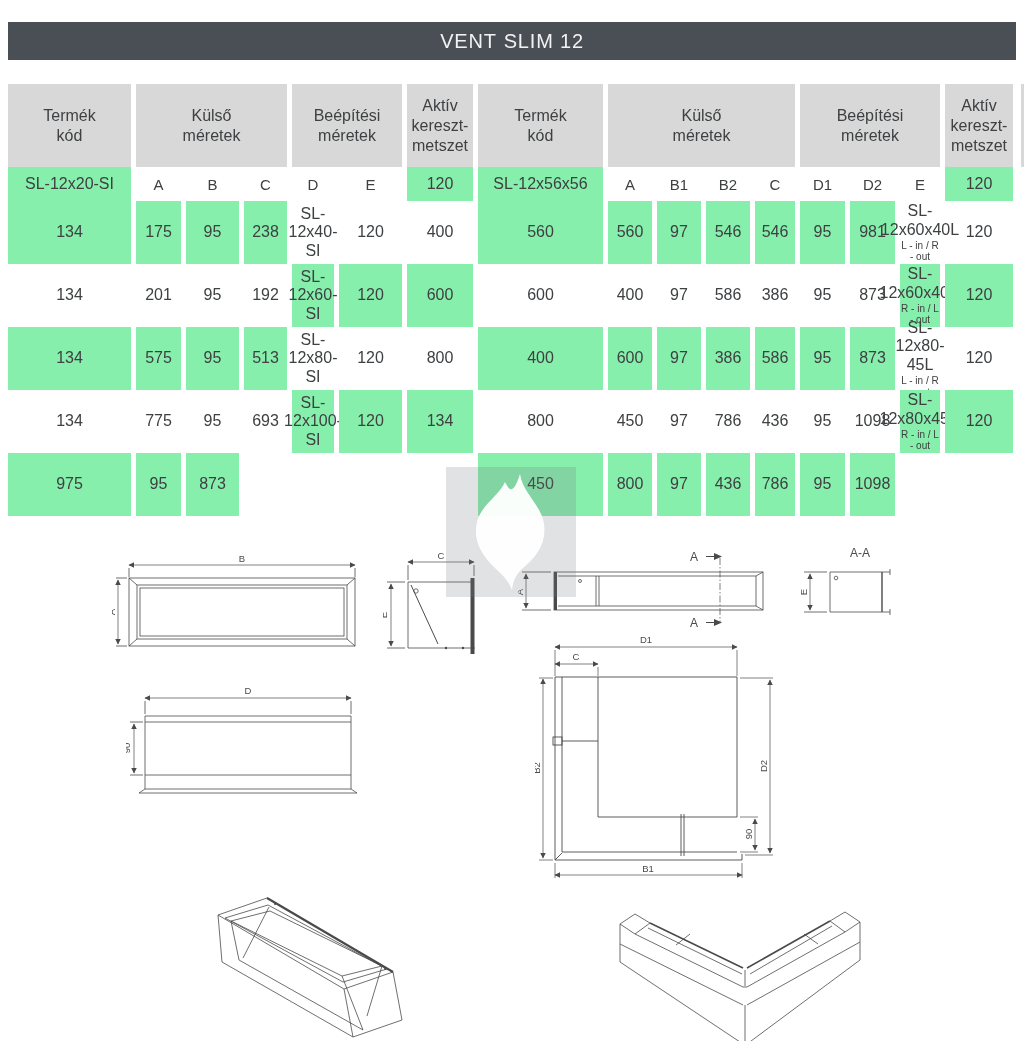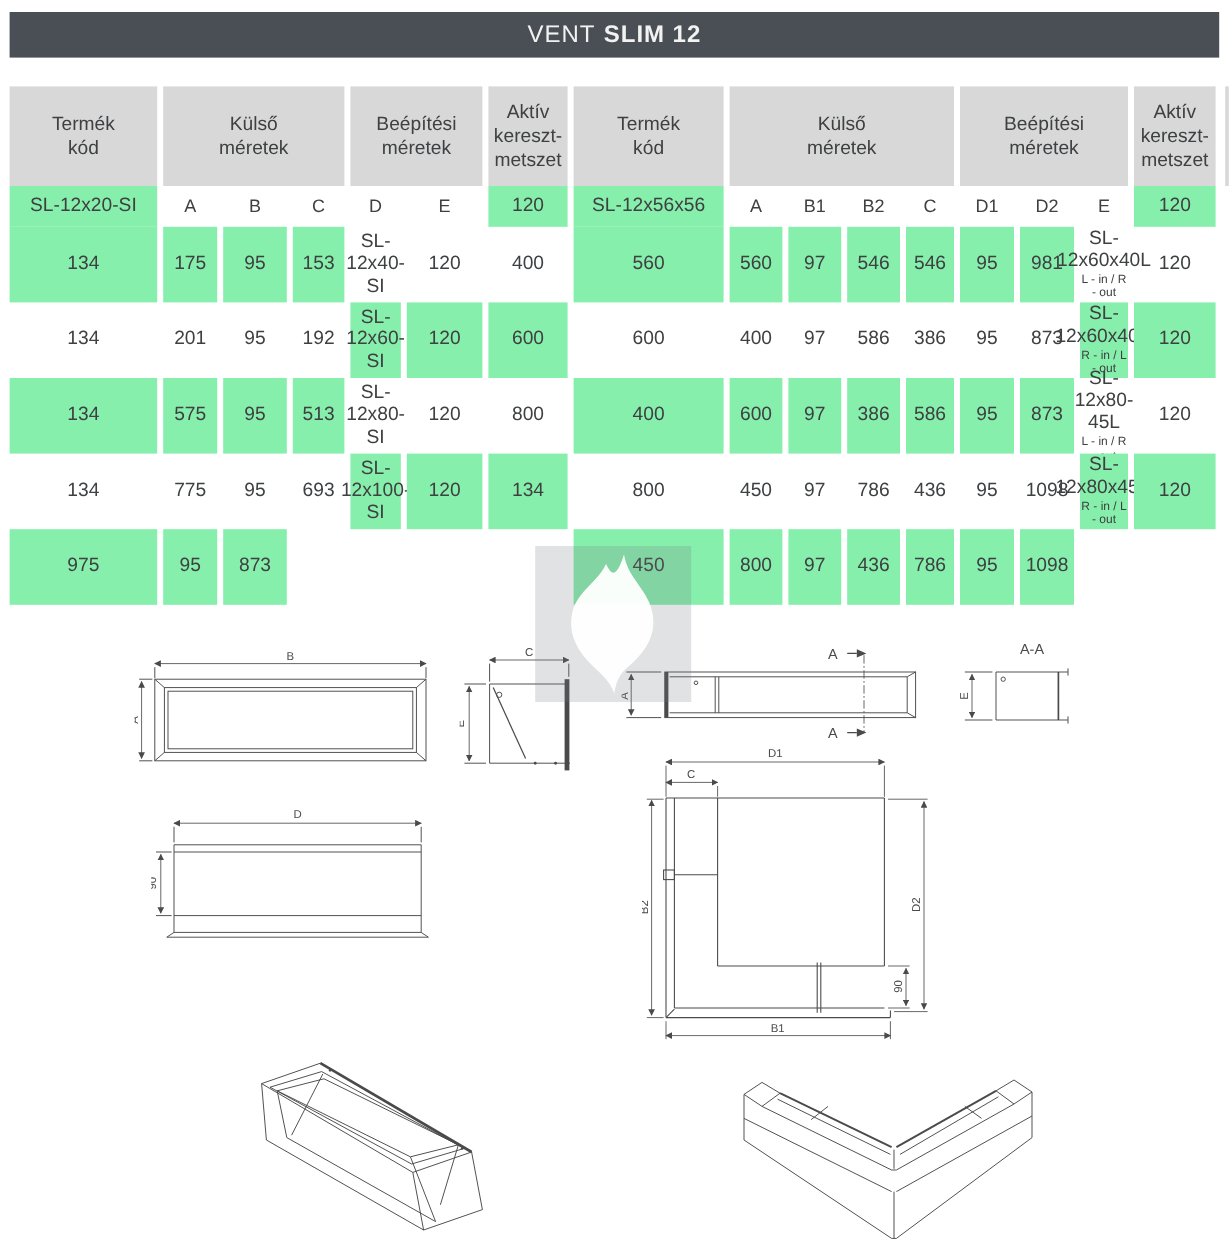--- a/index.html
+++ b/index.html
@@ -1,24 +1,24 @@
 <!DOCTYPE html>
 <html><head>
 <meta charset="utf-8">
 <style>
   html,body{margin:0;padding:0;background:#ffffff;}
   body{width:1024px;height:1041px;position:relative;overflow:hidden;
        font-family:"Liberation Sans",sans-serif;color:#3e4042;}
-  .page{position:absolute;left:0;top:0;width:1024px;height:893px;background:#fff;}
+  .page{position:absolute;left:0;top:12px;width:1024px;height:893px;background:#fff;}
 
   
   .titlebar{position:absolute;left:8px;top:10px;width:1008px;height:38px;
     background:#4a4f55;color:#f2f2f2;display:flex;align-items:center;justify-content:center;
     font-size:20px;letter-spacing:.8px;}
-  .titlebar .bold{font-weight:bold;margin-left:7px;}
+  .titlebar .bold{font-weight:normal;margin-left:7px;}
 
   
   .grid{position:absolute;display:grid;column-gap:5px;row-gap:0;z-index:2;}
   .gl{left:8px;top:72px;
       grid-template-columns:123px 45px 53px 43px 42px 63px 66px;
       grid-template-rows:83px 34px repeat(5,63px);}
   .gr{left:478px;top:72px;
       grid-template-columns:125px 44px 44px 44px 40px 45px 45px 40px 68px;
       grid-template-rows:83px 34px repeat(5,63px);}
   .hc{background:#d8d8d8;display:flex;align-items:center;justify-content:center;
@@ -65,21 +65,21 @@
     <div class="sub" style="grid-row:2;grid-column:3">B</div>
     <div class="sub" style="grid-row:2;grid-column:4">C</div>
     <div class="sub" style="grid-row:2;grid-column:5">D</div>
     <div class="sub" style="grid-row:2;grid-column:6">E</div>
 
     <div class="dc row-g">SL-12x20-SI</div>
     <div class="dc row-g">120</div>
     <div class="dc row-g">134</div>
     <div class="dc row-g">175</div>
     <div class="dc row-g">95</div>
-    <div class="dc row-g">153</div>
+    <div class="dc row-g">238</div>
 
     <div class="dc">SL-12x40-SI</div>
     <div class="dc">120</div>
     <div class="dc">400</div>
     <div class="dc">134</div>
     <div class="dc">201</div>
     <div class="dc">95</div>
     <div class="dc">192</div>
 
     <div class="dc row-g">SL-12x60-SI</div>

